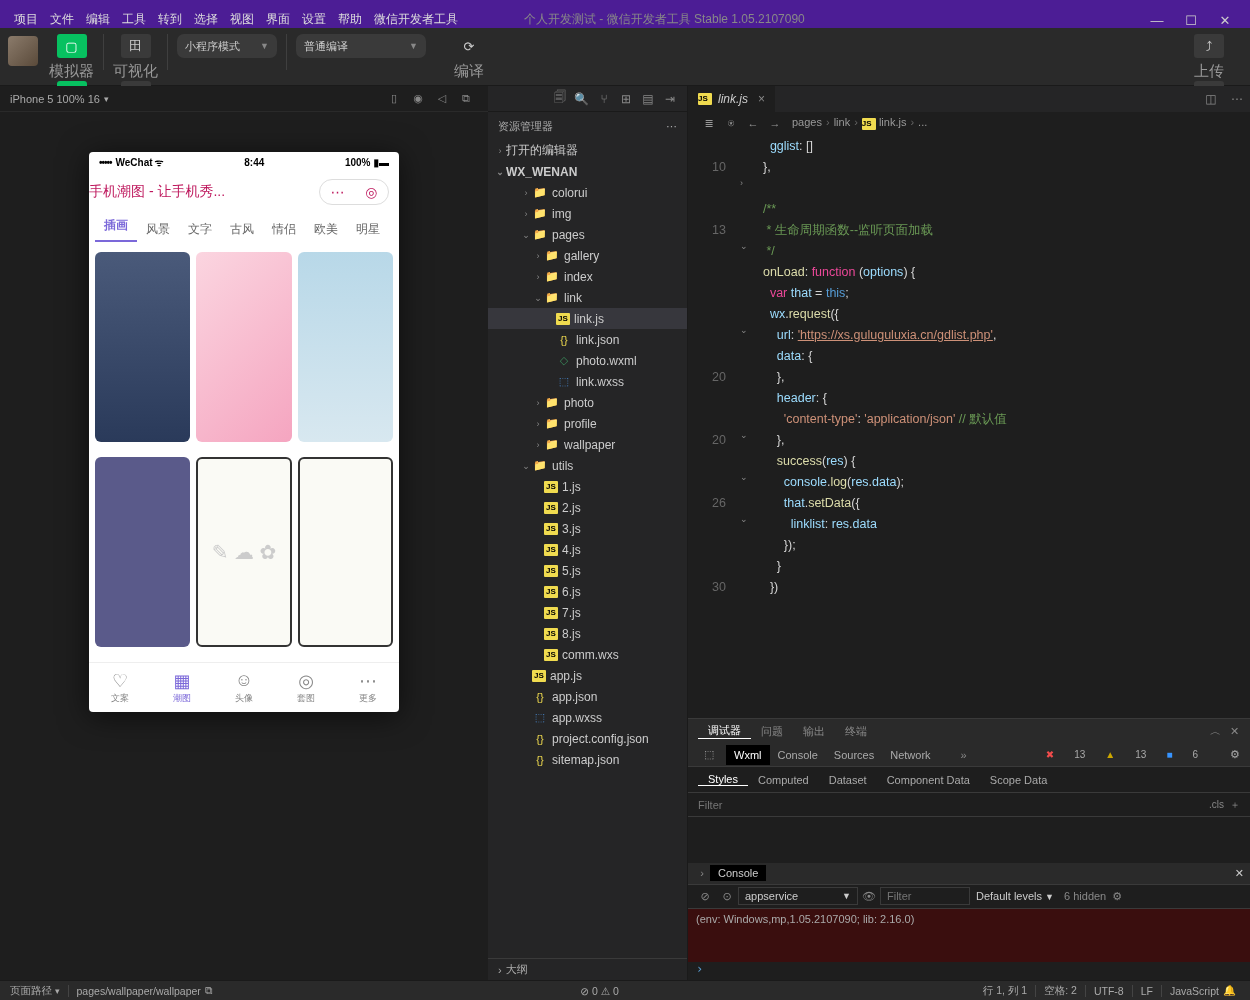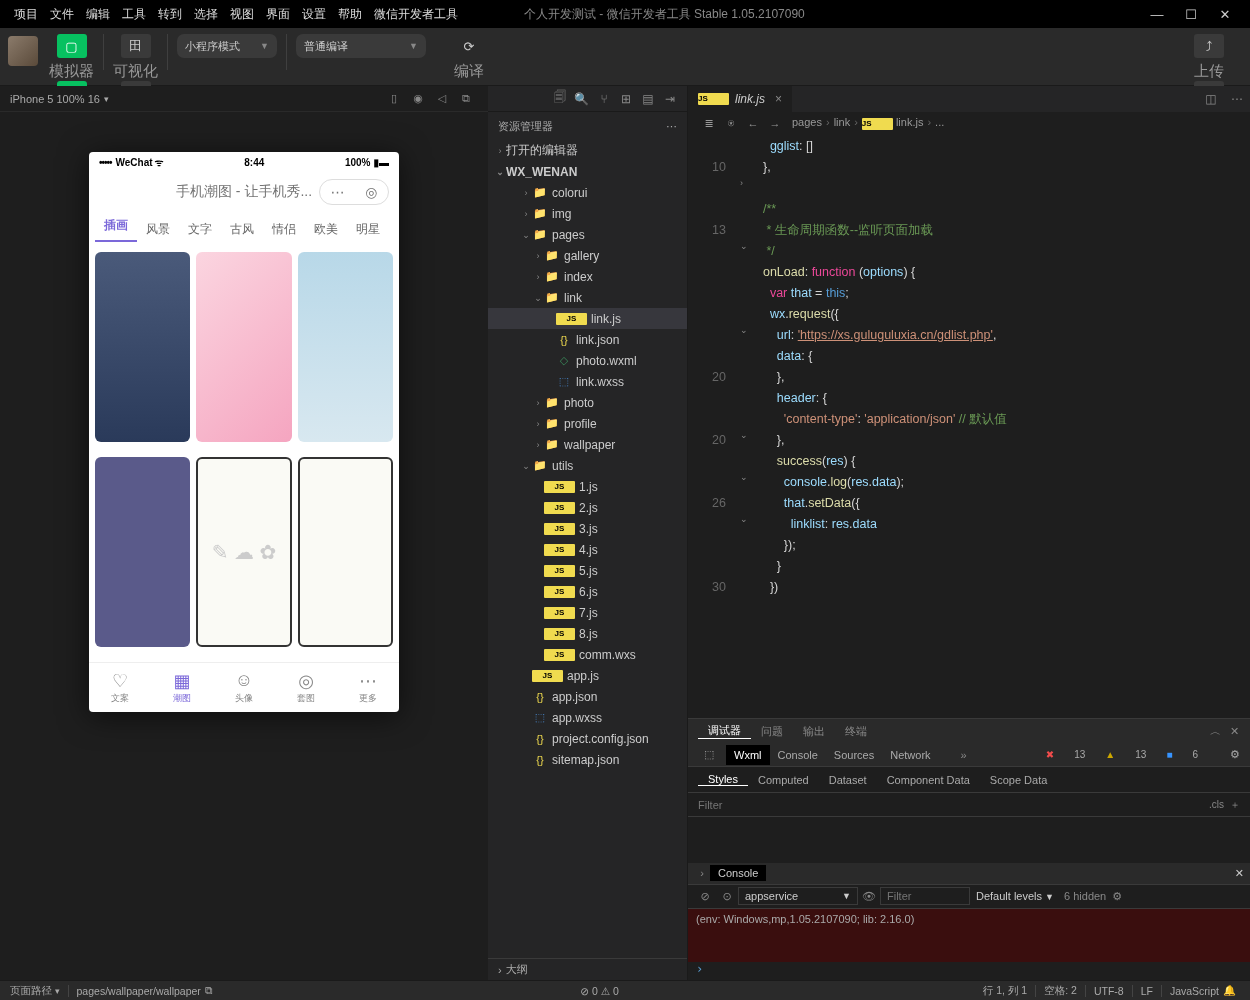--- a/index.html
+++ b/index.html
@@ -1,17 +1,17 @@
 <!DOCTYPE html>
 <html><head>
 <meta charset="utf-8">
 <style>
 *{margin:0;padding:0;box-sizing:border-box;font-family:"Microsoft YaHei",sans-serif;user-select:none}
 body{background:#1e1e1e;color:#ccc;width:1250px;height:1000px;overflow:hidden;font-size:12px}
-.titlebar{height:28px;background:#000000;display:flex;align-items:center;padding:0 8px}
+.titlebar{height:28px;background:#4c1d95;display:flex;align-items:flex-end;padding:0 8px}
 .titlebar .menu-item{padding:0 6px;color:#ddd;font-size:12px;cursor:pointer}
 .titlebar .title{margin-left:60px;color:#888;font-size:12px}
 .titlebar .spacer{flex:1}
 .win-btn{width:34px;text-align:center;color:#ccc;cursor:pointer;font-size:13px}
 .toolbar{height:58px;background:#2a2a2a;display:flex;align-items:flex-start;padding:6px 8px;border-bottom:1px solid #1a1a1a}
 .avatar{width:30px;height:30px;background:linear-gradient(135deg,#8b7b6b,#5a4a3a);border-radius:4px;margin-right:8px;margin-top:2px}
 .tool-col{display:flex;flex-direction:column;align-items:center;margin:0 3px}
 .tool-btn{width:30px;height:24px;border-radius:3px;display:flex;align-items:center;justify-content:center;color:#ccc;font-size:13px}
 .tool-btn.green{background:#07c160;color:#fff}
 .tool-btn.dark{background:#3a3a3a}
@@ -23,21 +23,21 @@
 .main{display:flex;height:894px}
 .sim-pane{width:488px;background:#1e1e1e;display:flex;flex-direction:column}
 .sim-top{height:26px;display:flex;align-items:center;padding:0 10px;color:#aaa;font-size:11px;border-bottom:1px solid #2a2a2a}
 .sim-top .spacer{flex:1}
 .sim-ico{width:24px;text-align:center;cursor:pointer;color:#888}
 .sim-body{flex:1;display:flex;align-items:flex-start;justify-content:center;padding-top:40px;overflow:hidden}
 .phone{width:310px;height:560px;background:#fff;border-radius:4px;box-shadow:0 4px 30px rgba(0,0,0,.6);display:flex;flex-direction:column;overflow:hidden}
 .ph-status{height:20px;display:flex;align-items:center;padding:0 10px;font-size:10px;color:#000;font-weight:bold}
 .ph-status .dots{letter-spacing:-1px}
 .ph-status .spacer{flex:1}
-.ph-nav{height:40px;display:flex;align-items:center;justify-content:center;position:relative;color:#737373;font-size:14px}
+.ph-nav{height:40px;display:flex;align-items:center;justify-content:flex-start;position:relative;color:#be185d;font-size:14px}
 .ph-nav .capsule{position:absolute;right:10px;width:70px;height:26px;border:1px solid #ddd;border-radius:13px;display:flex;align-items:center;justify-content:space-around;font-size:14px}
 .ph-tabs{height:34px;display:flex;align-items:center;padding:0 6px;font-size:12px;color:#666}
 .ph-tabs span{padding:0 9px;cursor:pointer}
 .ph-tabs span.active{color:#7b68d9;font-weight:bold;border-bottom:2px solid #7b68d9;padding-bottom:6px}
 .ph-grid{flex:1;padding:6px;display:grid;grid-template-columns:repeat(3,1fr);gap:6px;overflow:hidden}
 .ph-card{background:#eee;border-radius:6px;height:190px}
 .c1{background:linear-gradient(180deg,#4a5a7a,#2a3a5a)}
 .c2{background:linear-gradient(135deg,#fbd5e0,#f5a5c0)}
 .c3{background:linear-gradient(180deg,#b8d8e8,#d8e8f0)}
 .c4{background:#5a5a8a}
@@ -51,21 +51,21 @@
 .ex-top{height:26px;border-bottom:1px solid #1a1a1a;display:flex;align-items:center;justify-content:flex-end;padding:0 6px}
 .ex-top .ico{width:22px;text-align:center;color:#888;cursor:pointer}
 .ex-hdr{height:28px;display:flex;align-items:center;padding:0 10px;color:#aaa;font-size:11px;justify-content:space-between}
 .ex-tree{flex:1;overflow:auto;font-size:12px;color:#ccc}
 .ex-row{height:21px;display:flex;align-items:center;cursor:pointer;white-space:nowrap}
 .ex-row.sel{background:#37373d}
 .ex-row .arr{width:12px;text-align:center;font-size:9px;color:#888}
 .ex-row .fic{width:16px;text-align:center;font-size:11px;margin-right:4px}
 .fic.folder{color:#c09553}
 .fic.folder-g{color:#3a8a3a}
-.fic.js{background:#f0db4f;color:#000;font-size:8px;font-weight:bold;width:31px;height:12px;line-height:12px;border-radius:1px}
+.fic.js{background:#f0db4f;color:#000;font-size:8px;font-weight:bold;width:14px;height:12px;line-height:12px;border-radius:1px}
 .fic.json{color:#f0db4f}
 .fic.wxml{color:#3a8a5a}
 .fic.wxss{color:#4a8ad0}
 .outline{height:22px;border-top:1px solid #3a3a3a;display:flex;align-items:center;padding:0 10px;font-size:11px;color:#aaa}
 .editor-area{flex:1;display:flex;flex-direction:column;background:#1e1e1e}
 .ed-tabs{height:26px;background:#252526;display:flex;align-items:center}
 .ed-tab{height:26px;background:#1e1e1e;padding:0 10px;display:flex;align-items:center;font-size:12px;border-right:1px solid #252526;font-style:italic}
 .ed-tab .fic{margin-right:6px;font-style:normal}
 .ed-tab .cls{margin-left:10px;color:#888;cursor:pointer;font-style:normal}
 .ed-tabs .spacer{flex:1}

